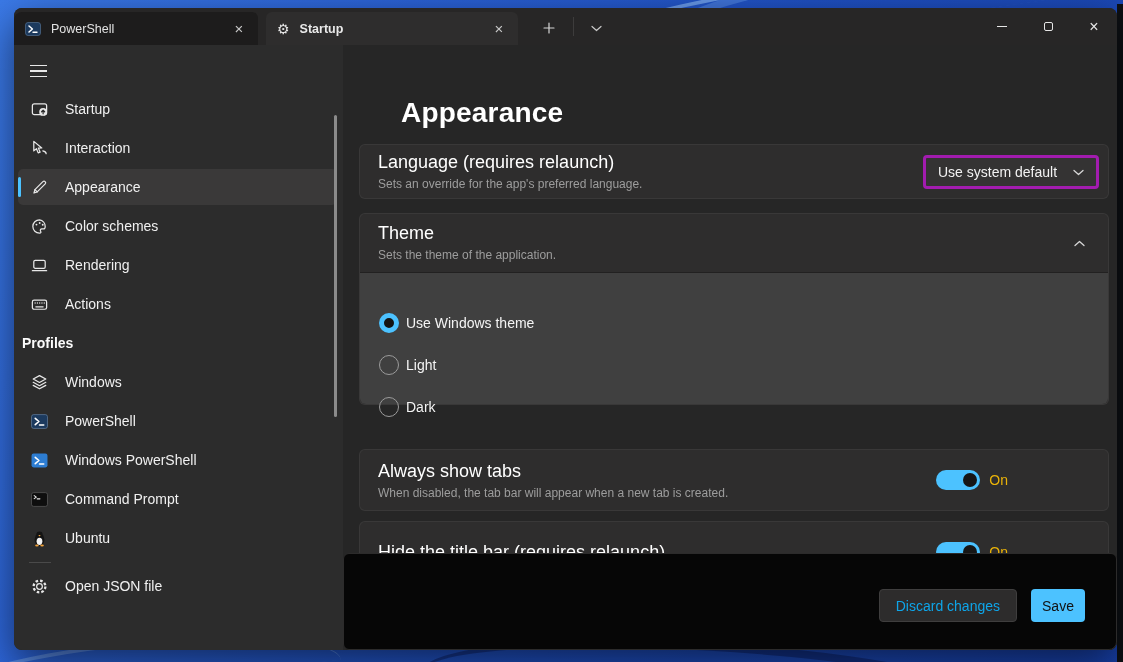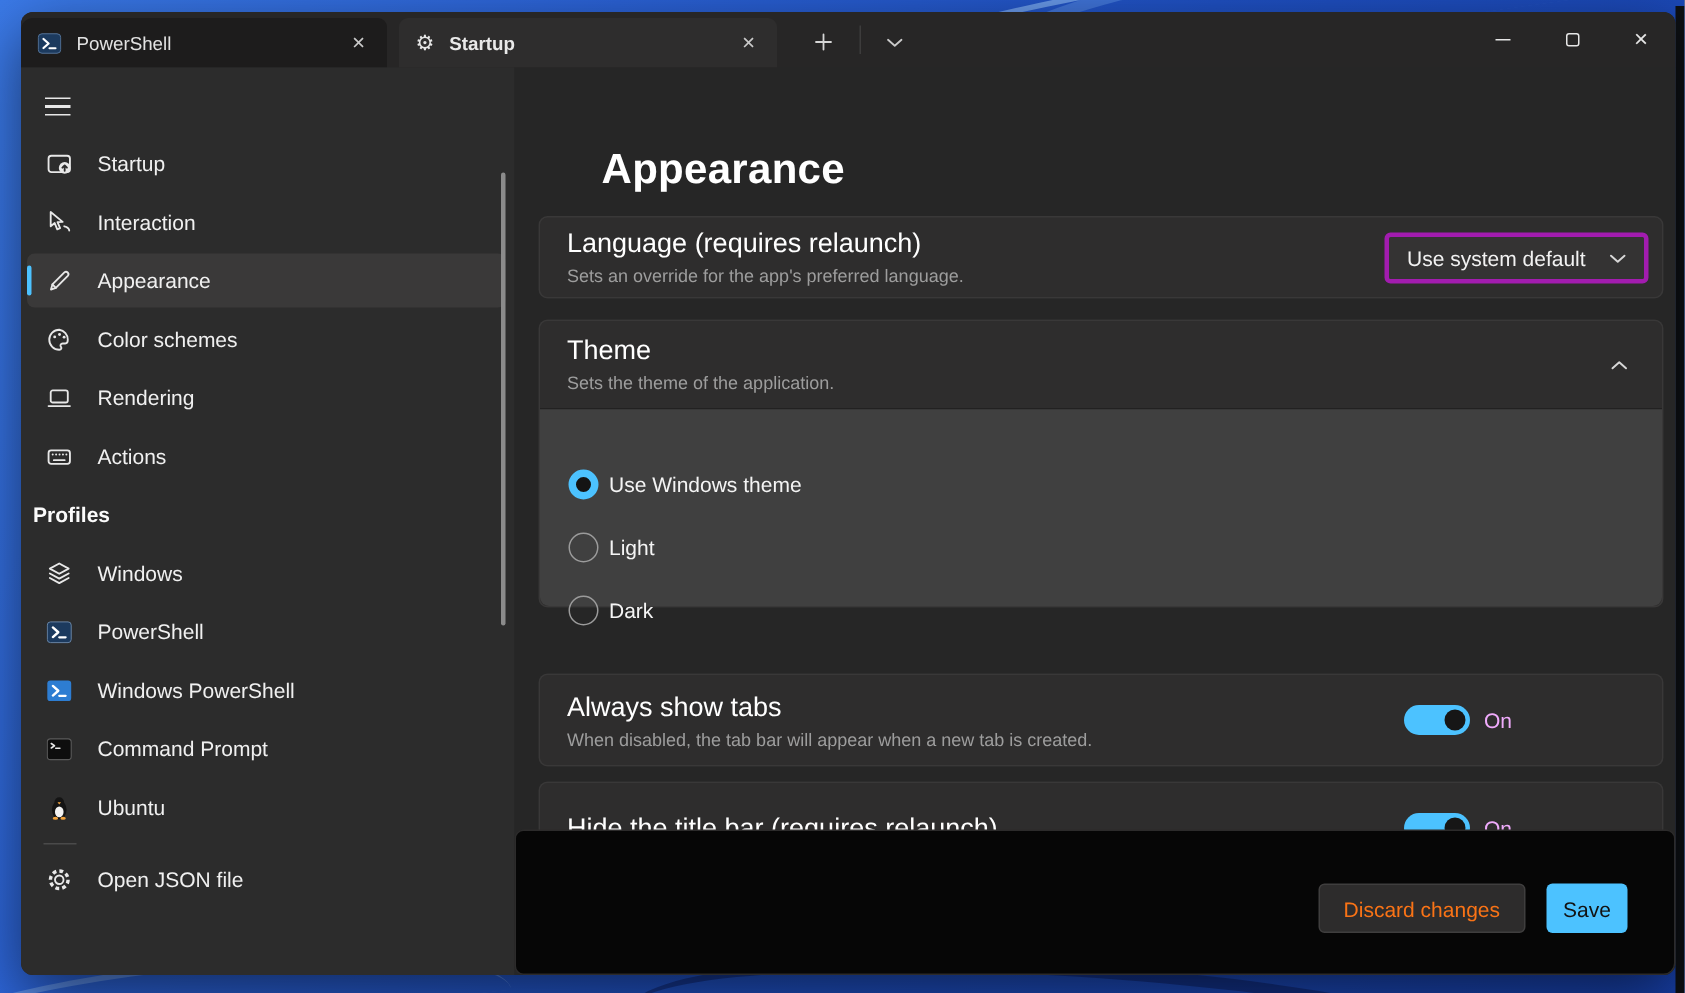--- a/index.html
+++ b/index.html
@@ -95,29 +95,29 @@
   .expander-body { position:absolute; left:0; right:0; top:58px; bottom:0; background:#404040;
                    border-top:1px solid #222121; border-radius:0 0 6px 6px; padding-top:29px; }
   .radio-row { height:42px; display:flex; align-items:center; padding-left:19px; gap:7px; font-size:14px; color:#f4f4f4; }
   .radio { width:20px; height:20px; border-radius:50%; flex:0 0 20px; }
   .radio.off { border:1.5px solid #9b9b9b; background:transparent; }
   .radio.on  { border:5px solid var(--accent,#4cc2ff); background:#141414; }
 
   .card-tabs { top:404px; height:62px; }
   .card-hide { top:476px; height:62px; }
   .toggle-wrap { position:absolute; right:100px; top:50%; transform:translateY(-50%);
-                 display:flex; align-items:center; gap:9px; font-size:14px; color:#f0abfc; }
+                 display:flex; align-items:center; gap:9px; font-size:14px; color:#eab308; }
   .toggle { width:44px; height:20px; border-radius:10px; background:var(--accent,#4cc2ff); position:relative; }
   .toggle .knob { position:absolute; right:3px; top:3px; width:14px; height:14px; border-radius:50%; background:#161616; }
 
   .unsaved-bar { position:absolute; left:0; right:0; bottom:0; height:97px; background:#060606;
                  border:1px solid #2c2b2b; border-radius:6px 6px 8px 6px; }
   .btn { position:absolute; top:35px; height:33px; display:flex; align-items:center; justify-content:center;
          border-radius:4px; font-size:14px; }
-  .btn-discard { right:99px; padding:0 16px; background:#2d2c2c; border:1px solid #3f3e3e; color:#f97316; }
+  .btn-discard { right:99px; padding:0 16px; background:#2d2c2c; border:1px solid #3f3e3e; color:#0ea5e9; }
   .btn-save { right:31px; width:54px; background:var(--accent,#4cc2ff); color:#121212; }
 
   svg.icon { stroke:#e8e8e8; fill:none; stroke-width:1.3; stroke-linecap:round; stroke-linejoin:round; }
 </style>
 </head>
 <body>
 
 <div class="streak s1"></div>
 <div class="streak s2"></div>
 <div class="streak s3"></div>

